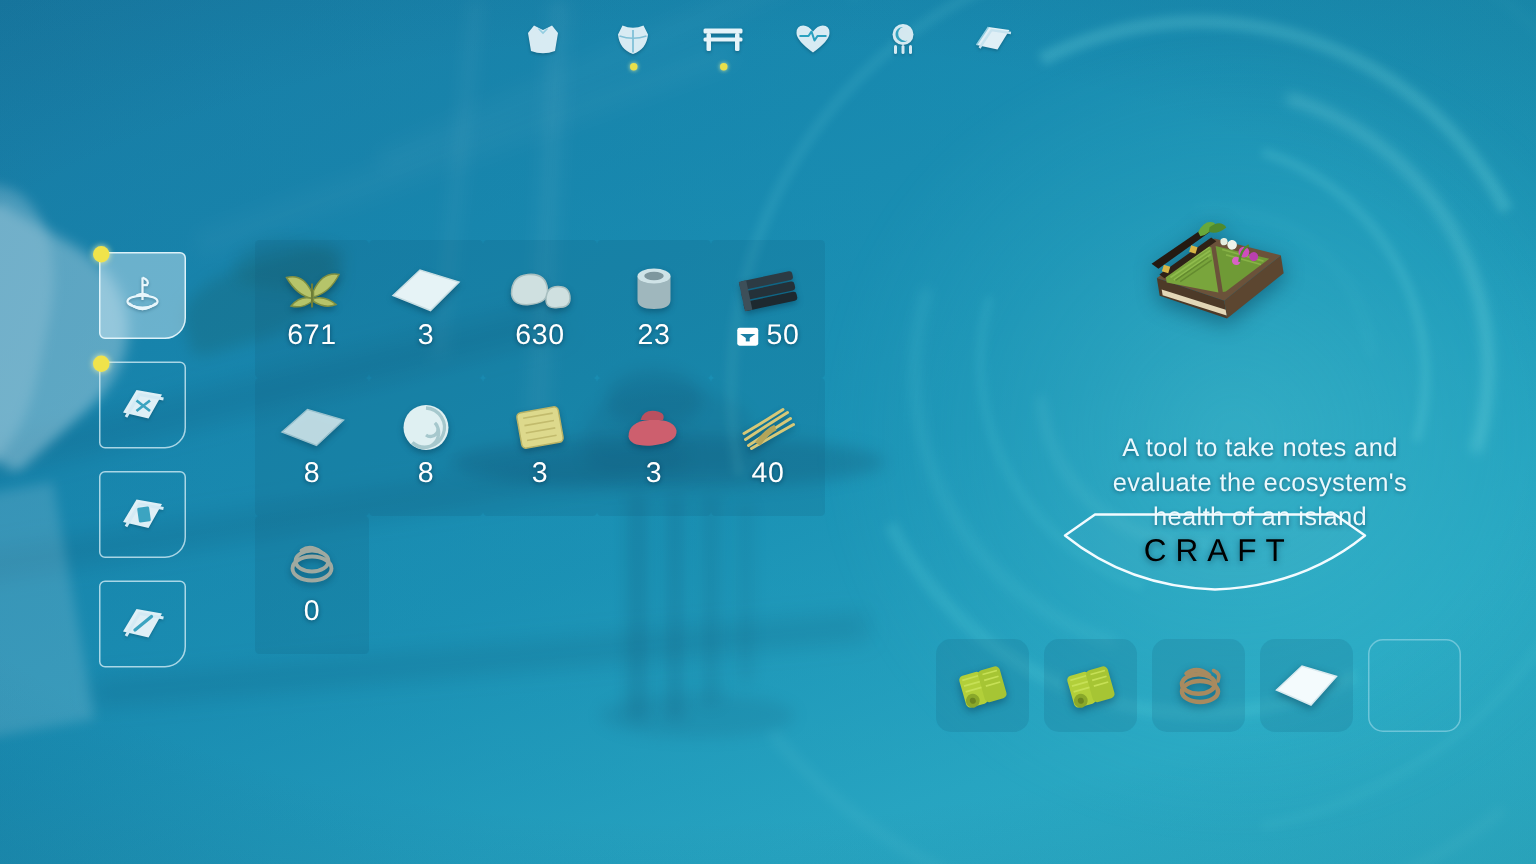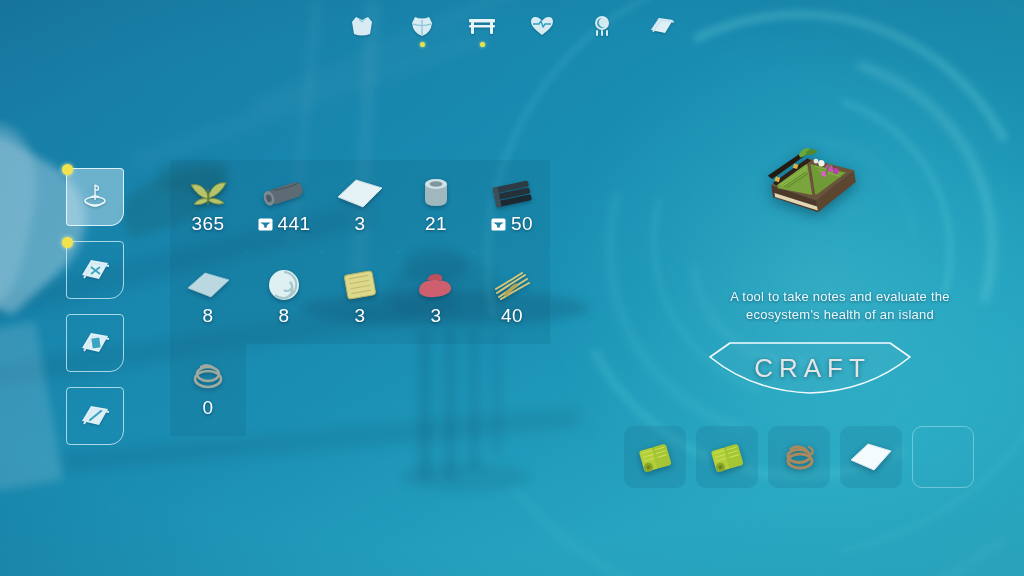--- a/index.html
+++ b/index.html
@@ -175,35 +175,35 @@
 
   #item-title {
     position:absolute; left:0; right:0; top:262px;
     text-align:center; color:#ffffff;
     font-size:23px; font-weight:bold; letter-spacing:5.5px;
     text-shadow:0 1px 4px rgba(0,45,70,0.55);
   }
   #item-desc {
     position:absolute; left:76px; right:60px; top:288px;
     text-align:center; color:#eaf8fd;
-    font-size:13px; line-height:1.35; letter-spacing:0.25px;
+    font-size:17px; line-height:1.35; letter-spacing:0.25px;
     text-shadow:0 1px 3px rgba(0,45,70,0.55);
     margin-left:40px;
   }
 
   #craft-btn {
     position:absolute; left:108px; top:341px;
     width:204px; height:54px;
     cursor:pointer;
   }
   #craft-btn svg { position:absolute; inset:0; }
   #craft-label {
     position:absolute; inset:0;
     display:flex; align-items:center; justify-content:center;
-    color:#e5e5e5; font-size:26px; letter-spacing:6px;
+    color:#000000; font-size:21px; letter-spacing:6px;
     text-shadow:0 1px 4px rgba(0,45,70,0.55);
     padding-left:5px;
   }
 
   #ingredients {
     position:absolute; left:24px; top:426px;
     display:flex; gap:10px;
   }
   .ing-slot {
     width:62px; height:62px;
@@ -411,71 +411,62 @@
         <path d="M26 28 Q16 26 9 14 Q20 11 26 24 Z"></path>
         <path d="M27 27 Q38 24 44 12 Q33 10 27 23 Z"></path>
         <path d="M26 30 Q19 35 12 33 Q18 26 26 28 Z"></path>
         <path d="M27 30 Q35 35 42 32 Q35 26 27 28 Z"></path>
       </g>
           <path d="M26 34 L26 18" stroke="#6d7d38" stroke-width="1.4" fill="none"></path>
         </svg>
     </div>
     <div class="slot-count">
 
-      <span>365</span>
-    </div>
-  </div>
-
-  <div class="slot">
-    <div class="slot-art">
-      <svg width="54" height="40" viewBox="0 0 54 40">
-          <g transform="rotate(-18 27 20)">
-        <rect x="10" y="13" width="36" height="15" rx="7" fill="#5d6b74"></rect>
-        <ellipse cx="11" cy="20.5" rx="5" ry="7.5" fill="#7b8a93"></ellipse>
-        <ellipse cx="11" cy="20.5" rx="2.6" ry="4" fill="#4e5c66"></ellipse>
-        <path d="M18 14 Q30 17 44 15" stroke="#485660" stroke-width="1.2" fill="none"></path>
-      </g>
-        </svg>
-    </div>
-    <div class="slot-count">
-      <span class="chest-badge">
-        <svg width="15" height="13" viewBox="0 0 15 13">
-            <rect x="0.5" y="0.5" width="14" height="12" rx="1.6" fill="#ffffff"></rect>
-            <path d="M2.4 4.6 L7.5 8.2 L12.6 4.6" fill="#1b7fa4"></path>
-            <rect x="6.2" y="6.4" width="2.6" height="3.2" fill="#1b7fa4"></rect>
-          </svg>
-      </span>
-      <span>441</span>
-    </div>
-  </div>
+      <span>671</span>
+    </div>
+  </div>
+
 
   <div class="slot">
     <div class="slot-art">
       <svg width="52" height="36" viewBox="0 0 52 36">
           <path d="M4 22 L22 5 L48 13 L29 32 Z" fill="#e6f3f6" stroke="#c7dde2" stroke-width="1"></path>
         </svg>
     </div>
     <div class="slot-count">
       <span>3</span>
     </div>
   </div>
 
+  <div class="slot">
+    <div class="slot-art">
+      <svg width="50" height="38" viewBox="0 0 50 38">
+          <g fill="#cfe0e0" stroke="#a8bfc0" stroke-width="1">
+        <path d="M6 22 Q6 10 17 9 Q29 8 30 19 Q31 28 18 29 Q7 30 6 22 Z"></path>
+        <path d="M29 26 Q29 17 37 17 Q45 17 45 25 Q45 31 37 31 Q29 32 29 26 Z"></path>
+      </g>
+        </svg>
+    </div>
+    <div class="slot-count">
+      <span>630</span>
+    </div>
+  </div>
 
   <div class="slot">
     <div class="slot-art">
       <svg width="40" height="40" viewBox="0 0 40 40">
           <g>
         <path d="M9 11 L9 27 Q9 33 20 33 Q31 33 31 27 L31 11 Z" fill="#9fb7bd"></path>
         <ellipse cx="20" cy="11" rx="11" ry="5" fill="#cfe3e7"></ellipse>
         <ellipse cx="20" cy="11" rx="6.5" ry="2.8" fill="#7e979e"></ellipse>
       </g>
         </svg>
     </div>
     <div class="slot-count">
-      <span>21</span>
+      <span>23</span>
     </div>
   </div>
 
 
   <div class="slot">
     <div class="slot-art">
       <svg width="52" height="38" viewBox="0 0 52 38">
           <g transform="rotate(-12 26 19)">
         <rect x="8" y="10" width="36" height="6" rx="2" fill="#2c3b44"></rect>
         <rect x="8" y="17" width="36" height="6" rx="2" fill="#243139"></rect>

